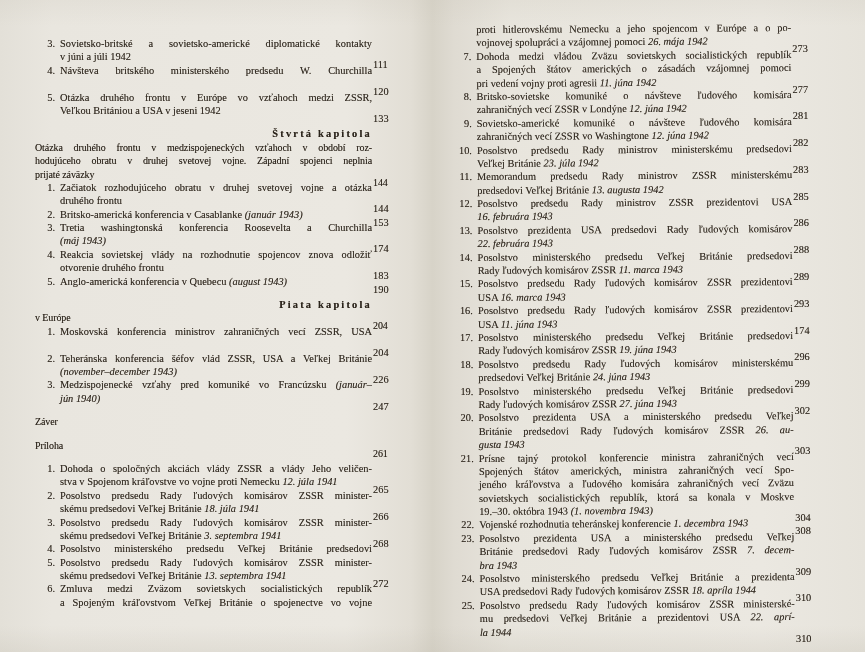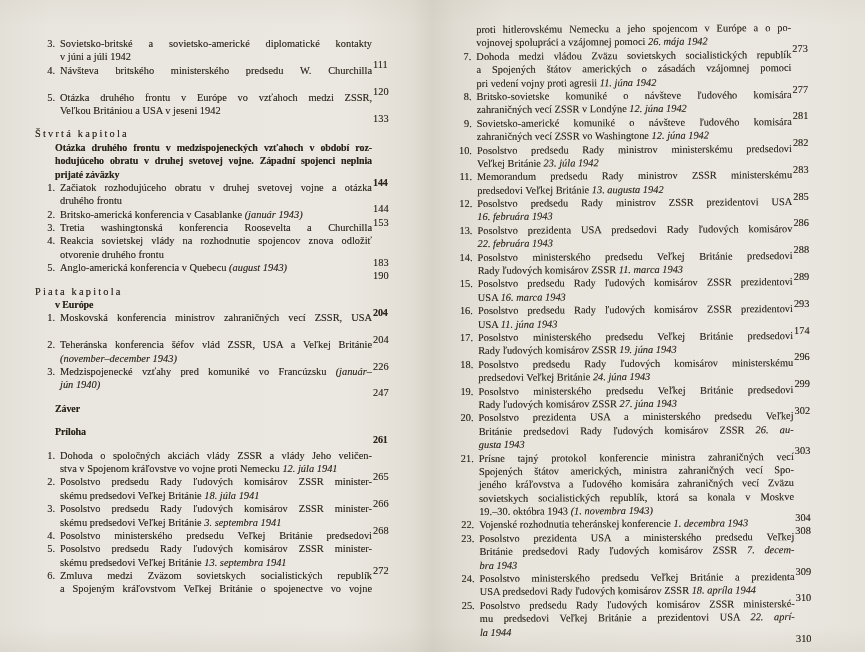--- a/index.html
+++ b/index.html
@@ -19,22 +19,22 @@
   .page-right { left:453px; width:373px; padding-top:22px; transform:rotate(-0.35deg); transform-origin:50% 50%; }
   .block { position:relative; }
   .spacer { height:10px; }
   .line {
     position:relative; height:13.4px; font-size:10.4px; line-height:13.4px;
     text-shadow:0 0 0.5px rgba(70,58,44,0.55);
   }
   .lt { display:block; margin-right:33px; white-space:nowrap; }
   .entry .lt, .cont .lt { margin-left:25px; }
   .lt.just { text-align:justify; text-align-last:justify; }
-  .heading .line { font-weight:bold; font-size:10px; letter-spacing:-0.1px; color:#2a231b;margin-left:20px; }
-  .label .line { font-weight:normal; letter-spacing:2.2px; color:#2a231b; }
+  .heading .line { font-weight:normal; font-size:10px; letter-spacing:-0.1px; color:#2a231b; }
+  .label .line { font-weight:bold; letter-spacing:2.2px; color:#2a231b;text-align:right; }
   .num { position:absolute; left:2px; top:0; width:18px; text-align:right; }
   .it { font-style:italic;margin-top:20px; }
   .pg { position:absolute; right:0; top:8px; width:32px; text-align:left; }
 </style>
 </head>
 <body>
 
 <div class="spread">
   <div class="page page-left" id="leftPage">
       <div class="block entry">
@@ -99,20 +99,24 @@
           <span class="num">2.</span>
           <span class="lt"><span>Britsko-americká konferencia v Casablanke </span><span class="it">(január 1943)</span></span>
           <span class="pg">153</span>
         </div>
       </div>
       <div class="block entry">
         <div class="line">
           <span class="num">3.</span>
           <span class="lt just"><span>Tretia washingtonská konferencia Roosevelta a Churchilla</span></span>
         </div>
+        <div class="line">
+          <span class="lt"><span class="it">(máj 1943)</span></span>
+          <span class="pg">174</span>
+        </div>
       </div>
       <div class="block entry">
         <div class="line">
           <span class="num">4.</span>
           <span class="lt just"><span>Reakcia sovietskej vlády na rozhodnutie spojencov znova odložiť</span></span>
         </div>
         <div class="line">
           <span class="lt"><span>otvorenie druhého frontu</span></span>
           <span class="pg">183</span>
         </div>

